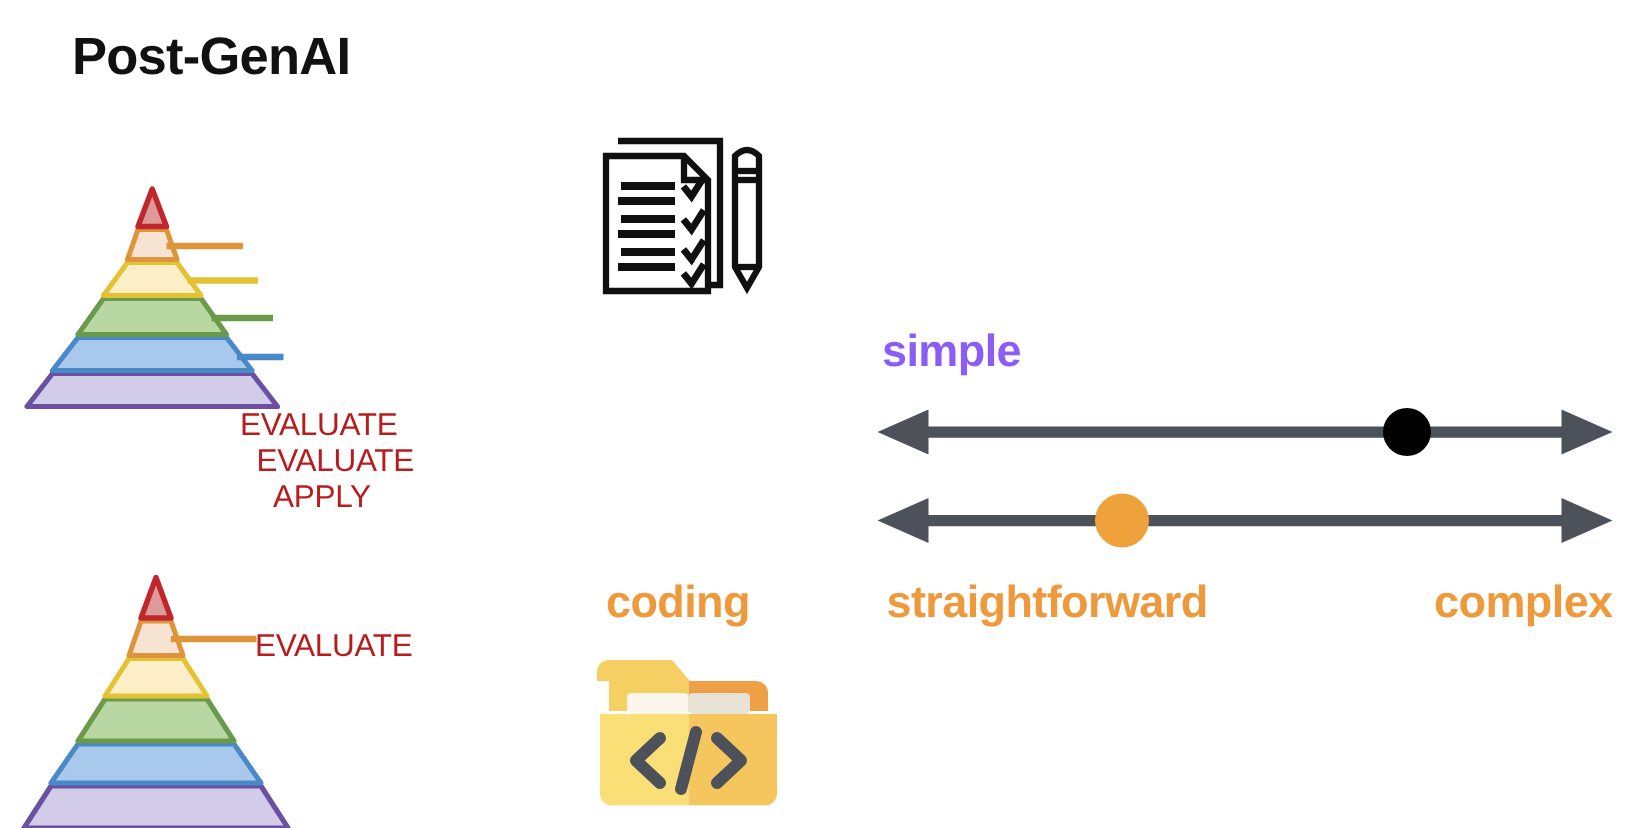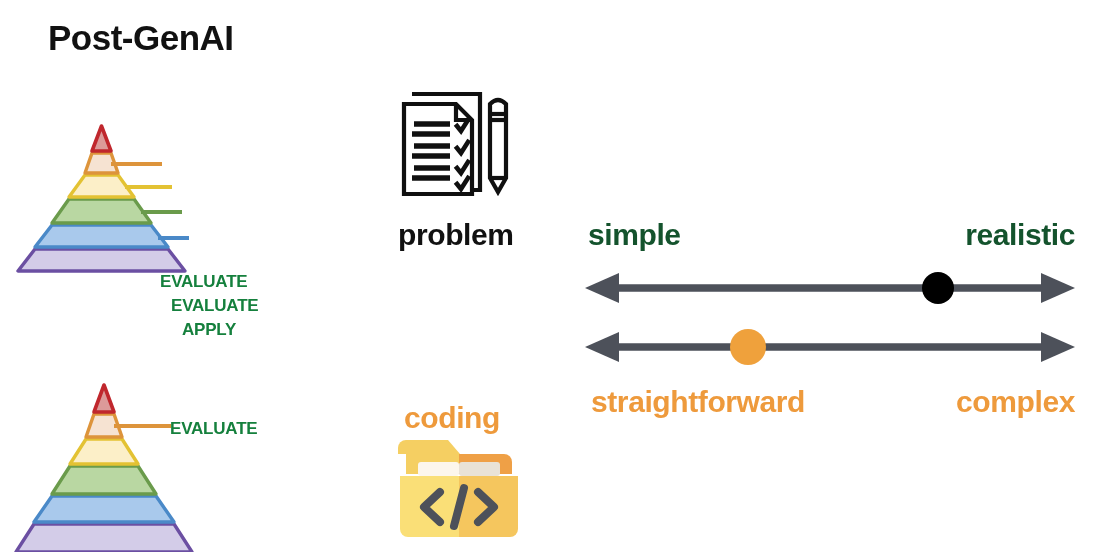--- a/index.html
+++ b/index.html
@@ -33,23 +33,23 @@
     letter-spacing: -0.5px;
     white-space: nowrap;
   }
 
   
   .pyramid-block { position: absolute; }
   .pyramid-svg { display: block; }
 
   .pyr-label {
     position: absolute;
-    font-size: 17px;
-    font-weight: bold;
-    color: #15803d;
+    font-size: 21px;
+    font-weight: normal;
+    color: #b91c1c;
     white-space: nowrap;
     letter-spacing: -0.2px;
   }
 
   
   .icon-col { position: absolute; }
   .icon-caption {
     position: absolute;
     font-size: 30px;
     font-weight: bold;
@@ -61,21 +61,21 @@
 
   
   .axis-wrap { position: absolute; }
   .axis-label {
     position: absolute;
     font-size: 30px;
     font-weight: bold;
     white-space: nowrap;
     letter-spacing: -0.4px;
   }
-  .label-dark { color: #14532d; }
+  .label-dark { color: #8b5cf6; }
   .label-orange { color: #EE9A3C; }
 </style>
 </head>
 <body>
 
 <div class="stage">
 
   <div id="page-title">Post-GenAI</div>
 
   <div class="pyramid-block" style="left:14px; top:120px; width:360px; height:155px;">
@@ -131,26 +131,24 @@
         <path d="M59,102 L63,107 L70,96"></path>
       </g>
 
       <g fill="none" stroke="#101010" stroke-width="4.2" stroke-linejoin="miter">
         <path d="M92,22 Q100,14 108,22 L108,96 L100,110 L92,96 Z"></path>
         <line x1="92" y1="32" x2="108" y2="32"></line>
         <line x1="92" y1="38" x2="108" y2="38"></line>
         <line x1="92" y1="96" x2="108" y2="96"></line>
       </g>
     </svg>
-    <div class="icon-caption caption-dark" style="left:0px; top:136px;">problem</div>
   </div>
 
   <div class="axis-wrap" style="left:585px; top:218px; width:490px; height:92px;">
     <div class="axis-label label-dark" style="left:3px; top:0px;">simple</div>
-    <div class="axis-label label-dark" style="right:0px; top:0px;">realistic</div>
 
     <svg style="position:absolute; left:0; top:48px;" width="490" height="44" viewBox="0 0 490 44">
       <line x1="22" y1="22" x2="468" y2="22" stroke="#4D515A" stroke-width="7.5"></line>
       <polygon points="0,22 34,7 34,37" fill="#4D515A"></polygon>
       <polygon points="490,22 456,7 456,37" fill="#4D515A"></polygon>
       <circle cx="353" cy="22" r="16" fill="#000000"></circle>
     </svg>
   </div>
 
   <div class="pyramid-block" style="left:14px; top:378px; width:360px; height:175px;">
@@ -163,21 +161,21 @@
       <polygon points="72,59 108,59 100,36 80,36" fill="#F6E3D2" stroke="#DD943B" stroke-width="3.4" stroke-linejoin="round"></polygon>
       <polygon points="80,34 100,34 90,7 90,7" fill="#DC9A99" stroke="#C0272D" stroke-width="3.6" stroke-linejoin="round"></polygon>
 
       <line x1="100" y1="48" x2="157" y2="48" stroke="#DD943B" stroke-width="4.2"></line>
     </svg>
 
     <div class="pyr-label" style="left:156px; top:41px;">EVALUATE</div>
   </div>
 
   <div class="icon-col" style="left:398px; top:385px; width:135px; height:165px;">
-    <div class="icon-caption caption-orange" style="left:6px; top:16px;text-align:center;">coding</div>
+    <div class="icon-caption caption-orange" style="left:6px; top:0px;text-align:center;">coding</div>
 
     <svg style="position:absolute; left:0px; top:47px;" width="122" height="105" viewBox="0 0 122 105">
 
       <path d="M8,8 h42 l12,14 h-62 v-6 a8,8 0 0 1 8,-8 z" fill="#F5CF62"></path>
 
       <path d="M61,22 h45 a8,8 0 0 1 8,8 v12 h-53 z" fill="#EFA046"></path>
       <rect x="8" y="22" width="53" height="20" fill="#F5CF62"></rect>
 
       <rect x="20" y="30" width="41" height="14" rx="3" fill="#FCF6EC"></rect>
       <rect x="61" y="30" width="41" height="14" rx="3" fill="#E9E2D6"></rect>

